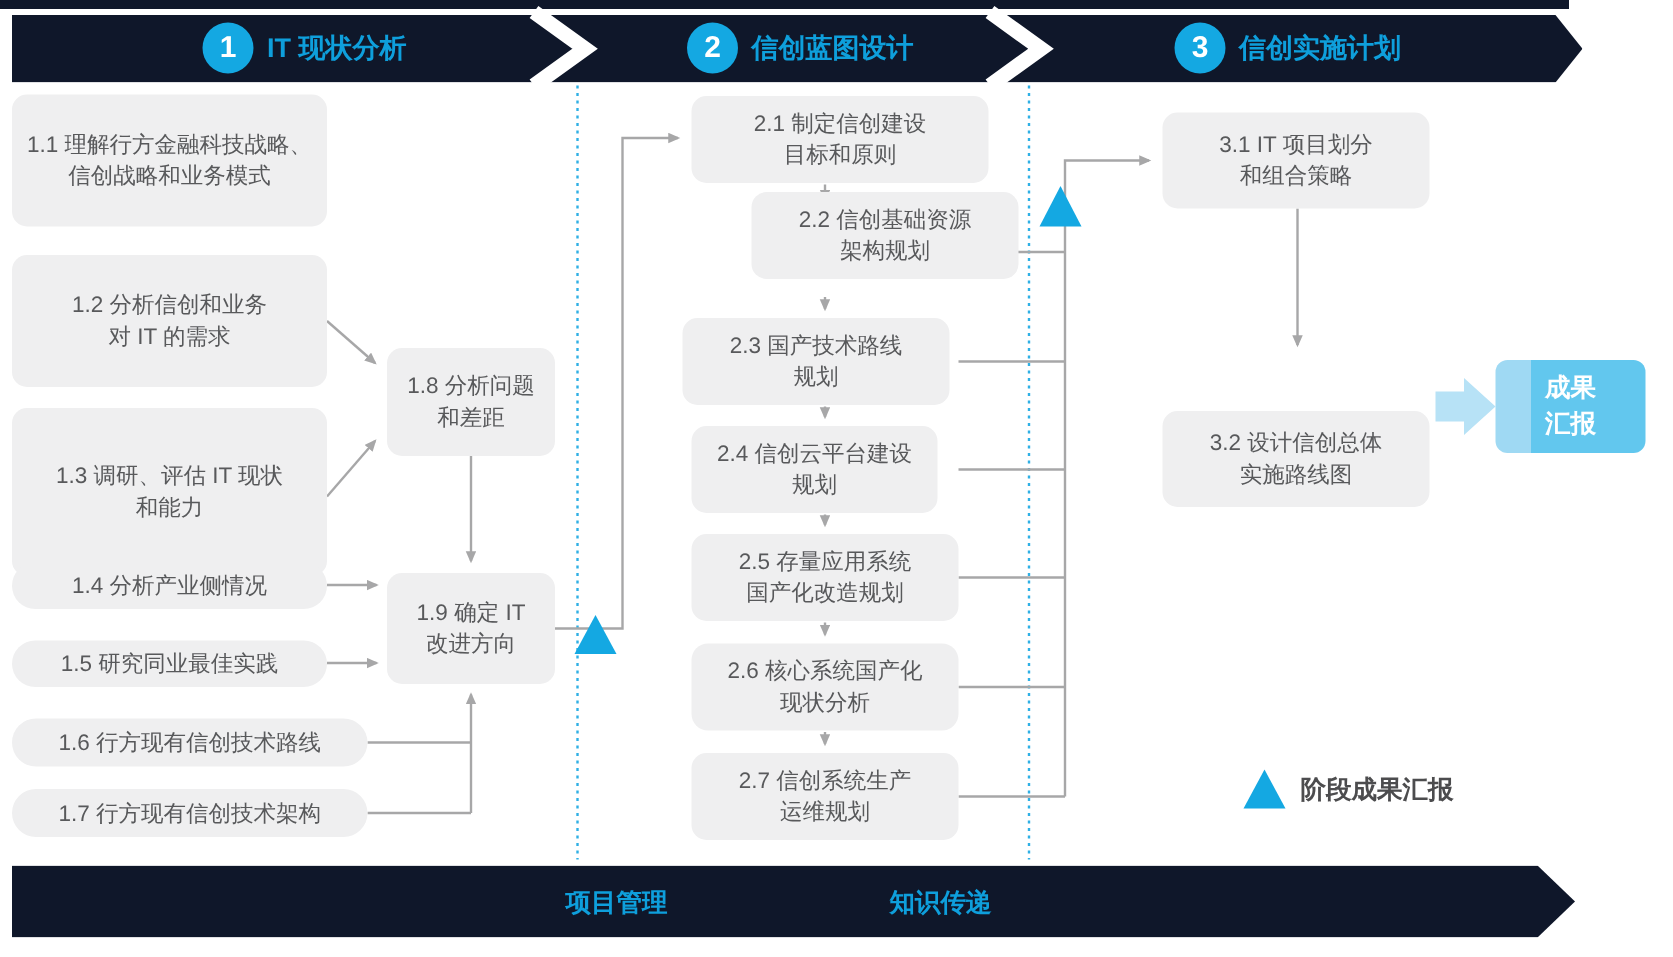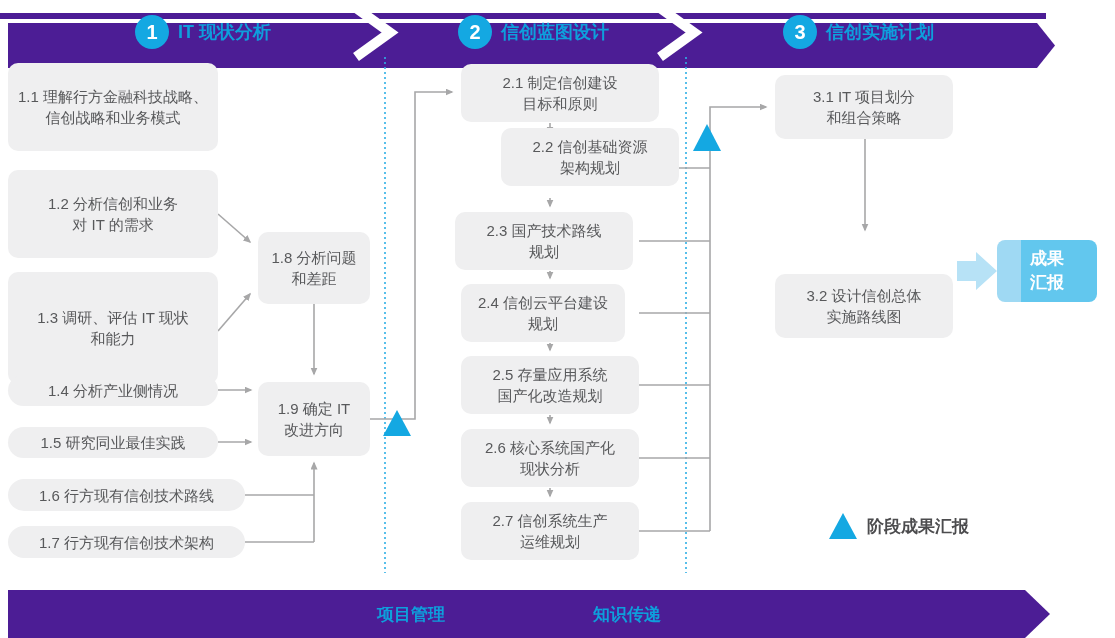--- a/index.html
+++ b/index.html
@@ -1,21 +1,21 @@
 <!DOCTYPE html>
 <html><head>
 <meta charset="utf-8">
 <style>
   html,body{margin:0;padding:0;background:#ffffff;}
   #stage{
     position:relative;width:1115px;height:638px;background:#ffffff;overflow:hidden;
     font-family:"Liberation Sans","DejaVu Sans",sans-serif;
   }
   
-  .band{position:absolute;background:#4c1d95;margin-top:13px;}
+  .band{position:absolute;background:#0f172a;}
   #top-strip{left:0;top:0;width:1046px;height:6px;}
   #top-band{
     left:8px;top:10px;width:1047px;height:45px;
     clip-path:polygon(0 0,calc(100% - 18px) 0,100% 50%,calc(100% - 18px) 100%,0 100%);
   }
   #bottom-band{
     left:8px;top:577px;width:1042px;height:48px;
     clip-path:polygon(0 0,calc(100% - 25px) 0,100% 50%,calc(100% - 25px) 100%,0 100%);
   }
   #bottom-band span{

